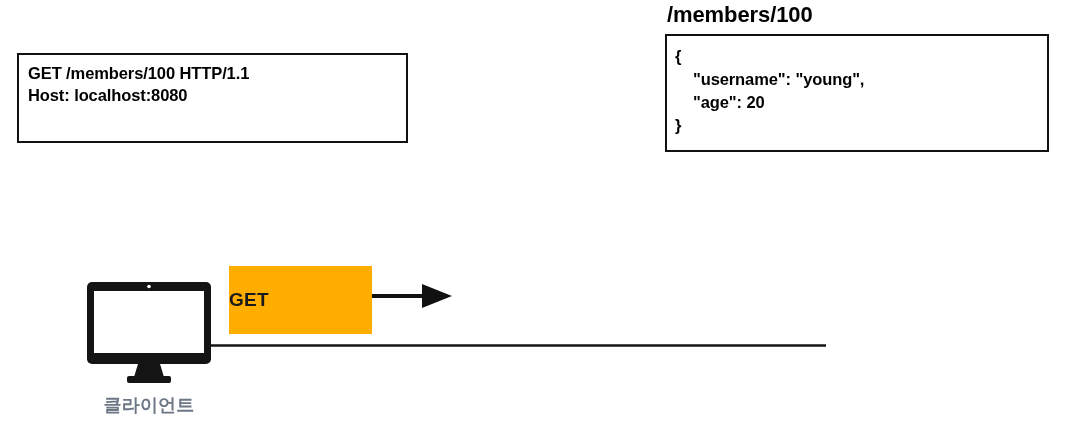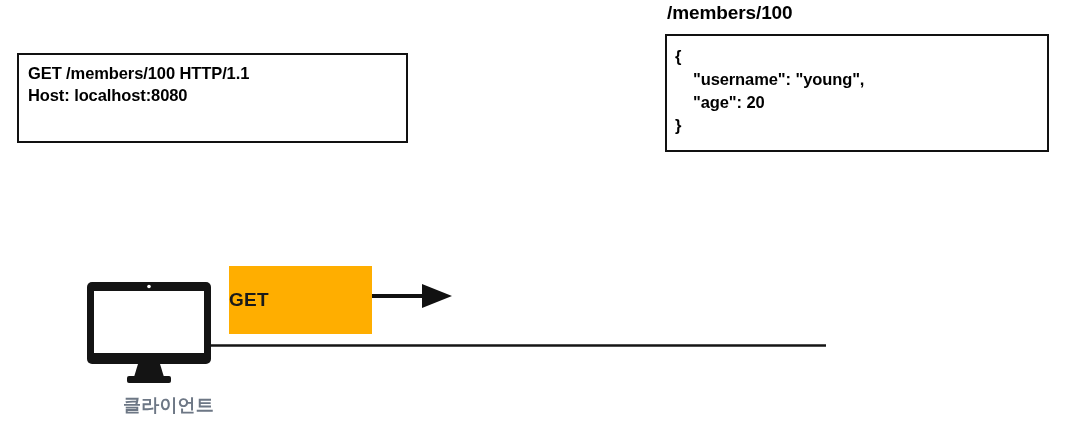--- a/index.html
+++ b/index.html
@@ -67,21 +67,21 @@
     left: 8px;
     top: 9px;
     line-height: 23px;
   }
 
   
   #resource-path {
     position: absolute;
     left: 667px;
     top: 2px;
-    font-size: 19px;
+    font-size: 22px;
     font-weight: bold;
     color: #000000;
     letter-spacing: -0.1px;
   }
 
   
   #connection-line {
     position: absolute;
     left: 208px;
     top: 344px;
@@ -131,21 +131,20 @@
     margin: 0 auto;
   }
 
   .node-label {
     display: block;
     margin-top: 9px;
     font-size: 18px;
     font-weight: bold;
     color: #6D7785;
     letter-spacing: 0.2px;
-    text-align: right;
   }
 </style>
 </head>
 <body>
 
 <div class="stage">
 
   <div class="msg-box" id="request-box">
     <div class="box-text">GET /members/100 HTTP/1.1
 Host: localhost:8080</div>

